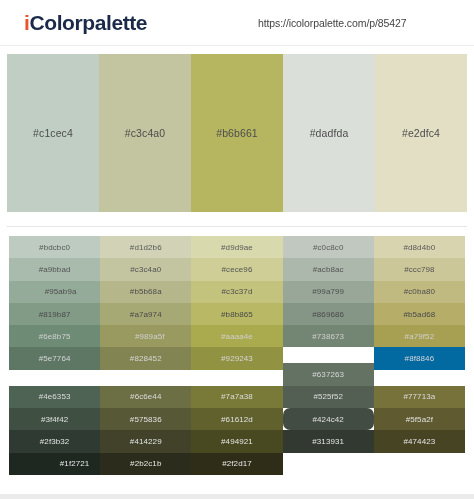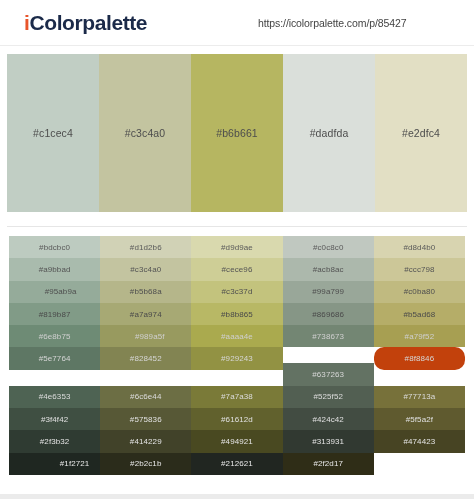--- a/index.html
+++ b/index.html
@@ -224,21 +224,21 @@
       </div>
       <div class="shade-cell" style="background: rgb(130, 132, 82);">
         <span class="hex" style="color: rgb(214, 214, 214);">#828452</span>
       </div>
       <div class="shade-cell" style="background: rgb(146, 146, 67);">
         <span class="hex" style="color: rgb(214, 214, 214);">#929243</span>
       </div>
       <div class="shade-cell" style="background: rgb(99, 114, 99); margin-top: 16px;">
         <span class="hex" style="color: rgb(214, 214, 214);">#637263</span>
       </div>
-      <div class="shade-cell" style="background: #c2410c; border-radius: 10px;">
+      <div class="shade-cell" style="background: #0369a1;">
         <span class="hex" style="color: rgb(214, 214, 214);">#8f8846</span>
       </div>
       <div class="shade-cell" style="background: rgb(78, 99, 83);">
         <span class="hex" style="color: rgb(220, 220, 220);">#4e6353</span>
       </div>
       <div class="shade-cell" style="background: rgb(108, 110, 68);">
         <span class="hex" style="color: rgb(220, 220, 220);">#6c6e44</span>
       </div>
       <div class="shade-cell" style="background: rgb(122, 122, 56);">
         <span class="hex" style="color: rgb(220, 220, 220);">#7a7a38</span>
@@ -251,21 +251,21 @@
       </div>
       <div class="shade-cell" style="background: rgb(63, 79, 66);">
         <span class="hex" style="color: rgb(224, 224, 224);">#3f4f42</span>
       </div>
       <div class="shade-cell" style="background: rgb(87, 88, 54);">
         <span class="hex" style="color: rgb(224, 224, 224);">#575836</span>
       </div>
       <div class="shade-cell" style="background: rgb(97, 97, 45);">
         <span class="hex" style="color: rgb(224, 224, 224);">#61612d</span>
       </div>
-      <div class="shade-cell" style="background: rgb(66, 76, 66);">
+      <div class="shade-cell" style="background: rgb(66, 76, 66); border-radius: 7px;">
         <span class="hex" style="color: rgb(224, 224, 224);">#424c42</span>
       </div>
       <div class="shade-cell" style="background: rgb(95, 90, 47);">
         <span class="hex" style="color: rgb(224, 224, 224);">#5f5a2f</span>
       </div>
       <div class="shade-cell" style="background: rgb(47, 59, 50);">
         <span class="hex" style="color: rgb(228, 228, 228);">#2f3b32</span>
       </div>
       <div class="shade-cell" style="background: rgb(65, 66, 41);">
         <span class="hex" style="color: rgb(228, 228, 228);">#414229</span>
@@ -278,22 +278,19 @@
       </div>
       <div class="shade-cell" style="background: rgb(71, 68, 35);">
         <span class="hex" style="color: rgb(228, 228, 228);">#474423</span>
       </div>
       <div class="shade-cell" style="background: rgb(31, 39, 33); padding-left: 40px;">
         <span class="hex" style="color: rgb(232, 232, 232);">#1f2721</span>
       </div>
       <div class="shade-cell" style="background: rgb(43, 44, 27);">
         <span class="hex" style="color: rgb(232, 232, 232);">#2b2c1b</span>
       </div>
-      <div class="shade-cell" style="background: rgb(33, 38, 33);">
-        <span class="hex" style="color: rgb(232, 232, 232);">#212621</span>
-      </div>
       <div class="shade-cell" style="background: rgb(47, 45, 23);">
         <span class="hex" style="color: rgb(232, 232, 232);">#2f2d17</span>
       </div>
     </div>
 </div>
 
 <div class="footer-bar"></div>
 
 </body></html>

